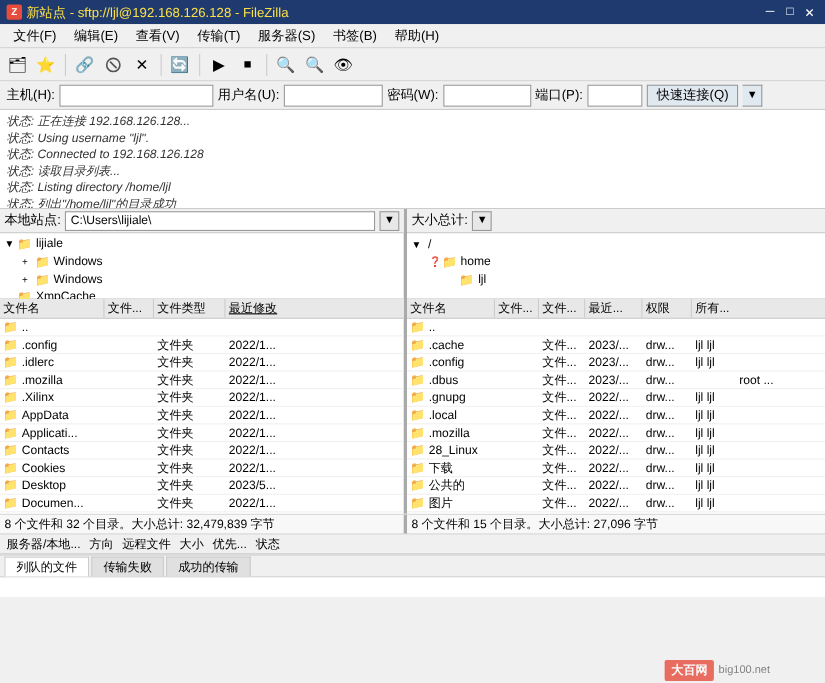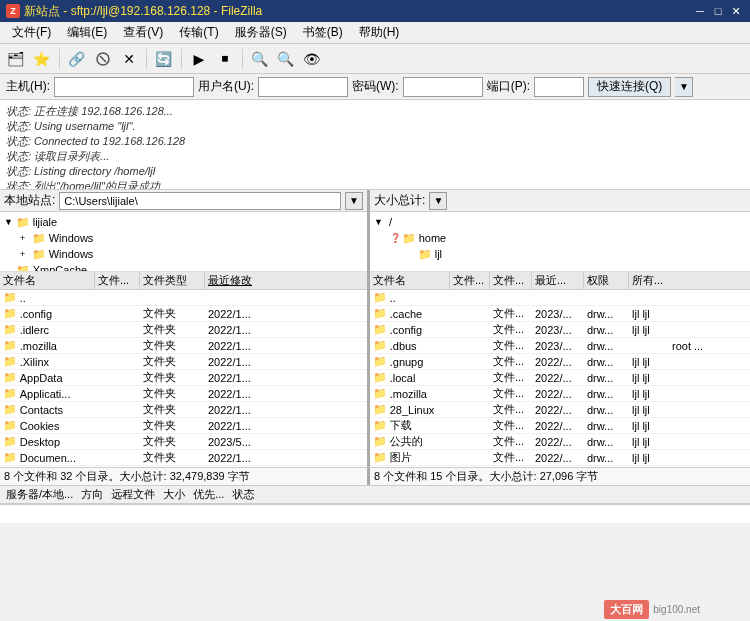--- a/index.html
+++ b/index.html
@@ -702,20 +702,25 @@
     <span>服务器/本地...</span>
     <span>方向</span>
     <span>远程文件</span>
     <span>大小</span>
     <span>优先...</span>
     <span>状态</span>
   </div>
 </div>
 
 <div class="transfer-area">
+  <div class="transfer-tabs" id="transfer-tabs-container">
+  <div class="transfer-tab active">列队的文件</div>
+      <div class="transfer-tab">传输失败</div>
+      <div class="transfer-tab">成功的传输</div>
+    </div>
   <div class="transfer-content">
   </div>
 </div>
 
 <div class="watermark">
   <div class="watermark-box">大百网</div>
   <div class="watermark-text">big100.net</div>
 </div>
 
 </body></html>

